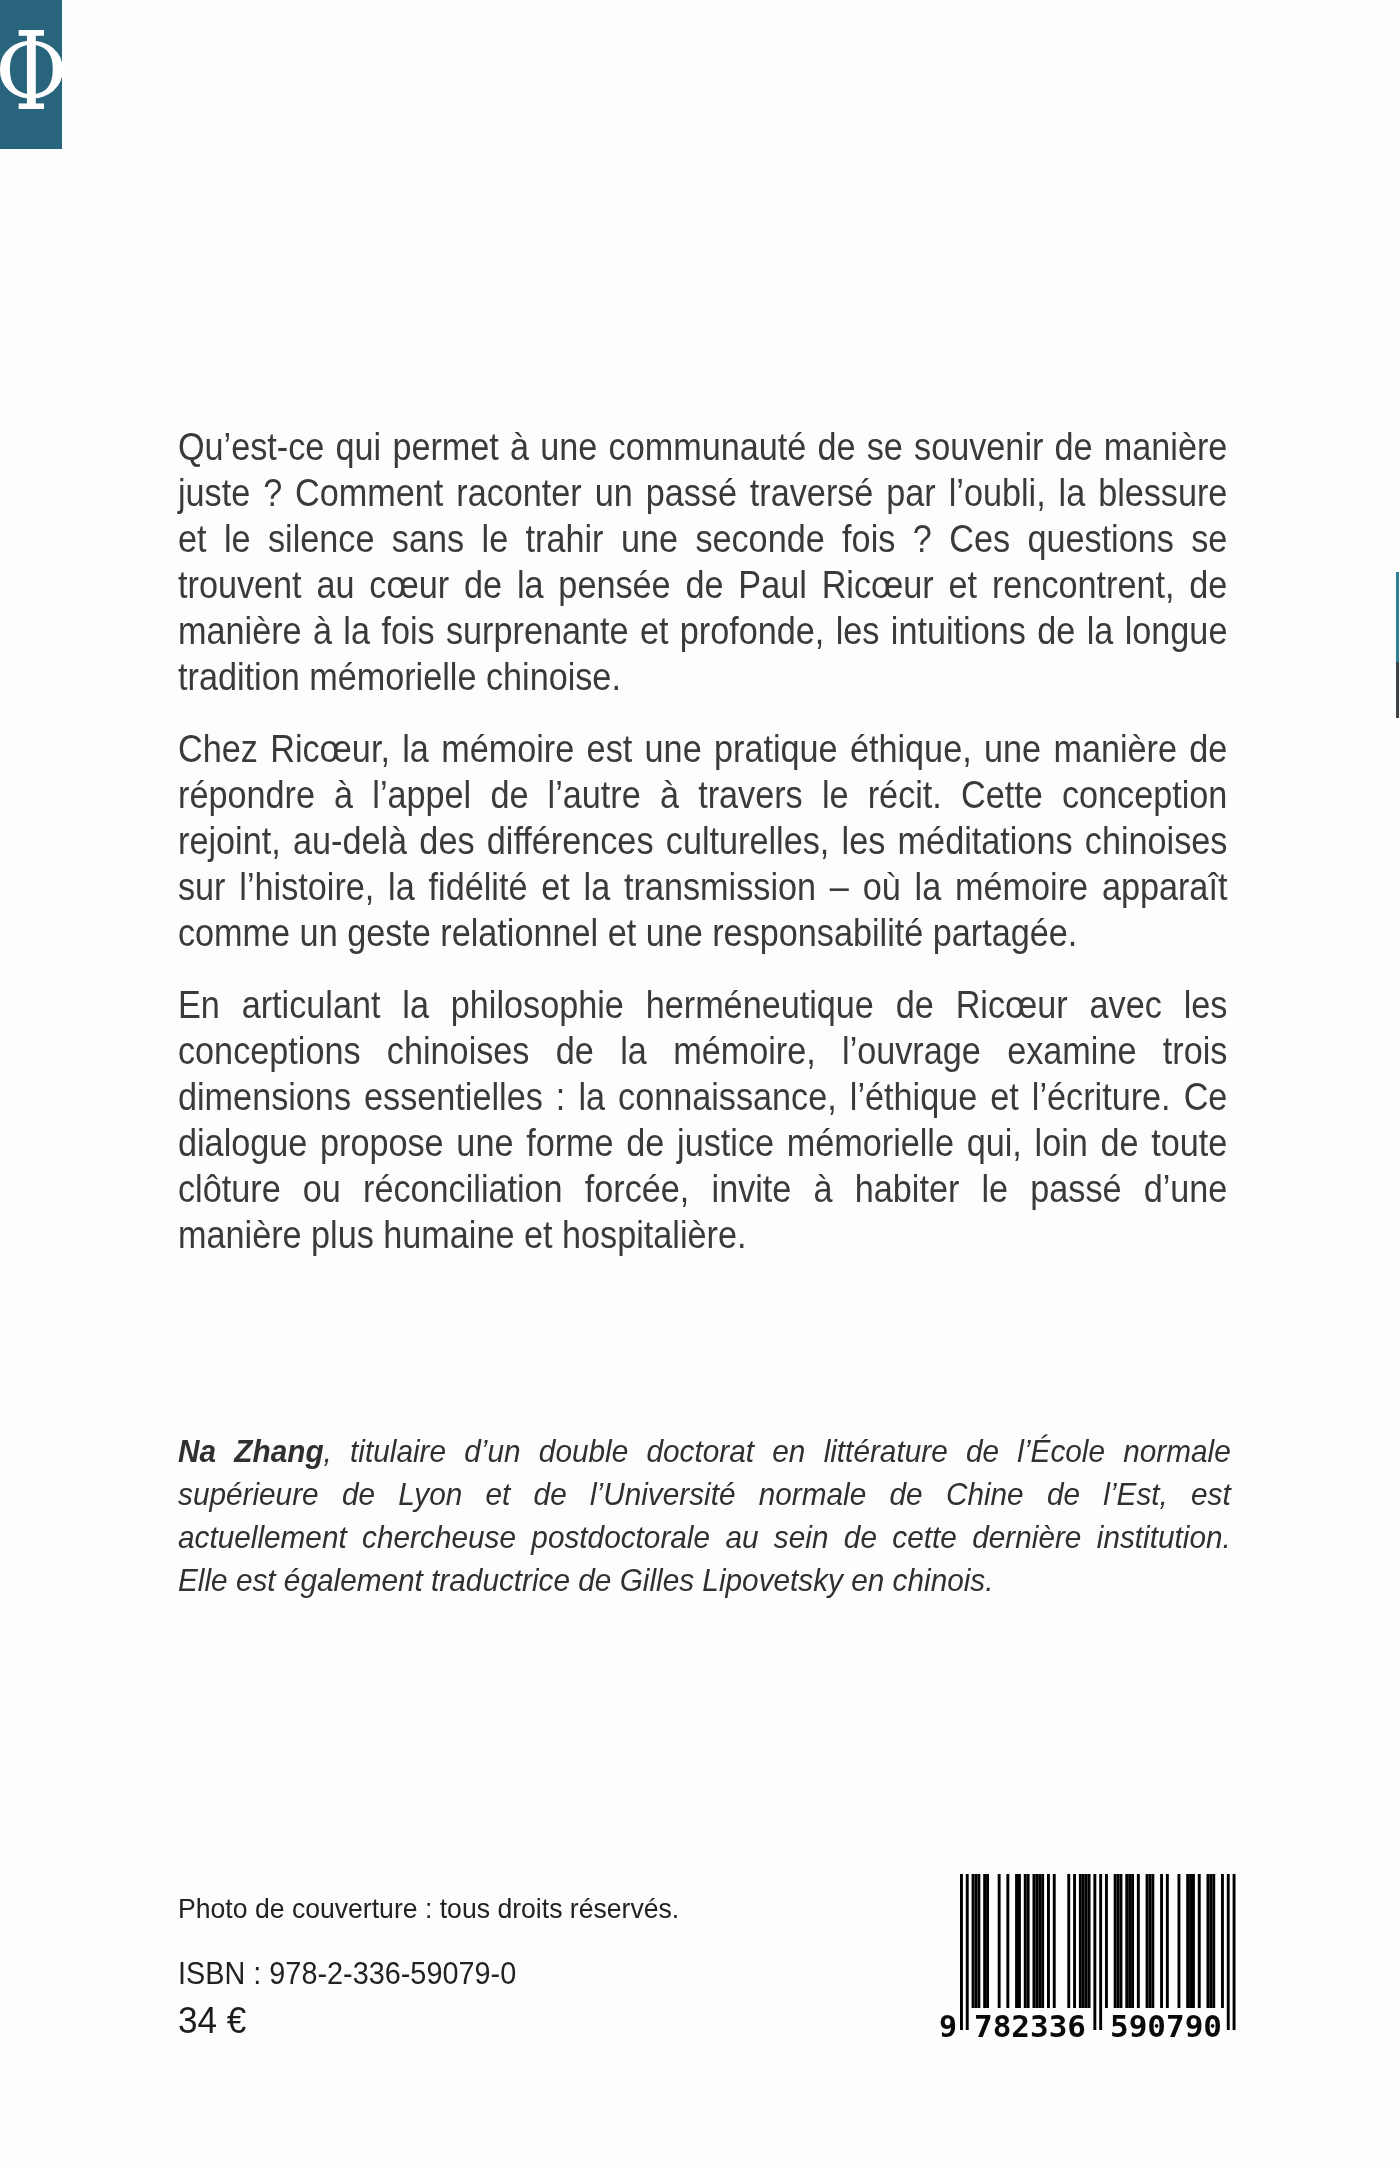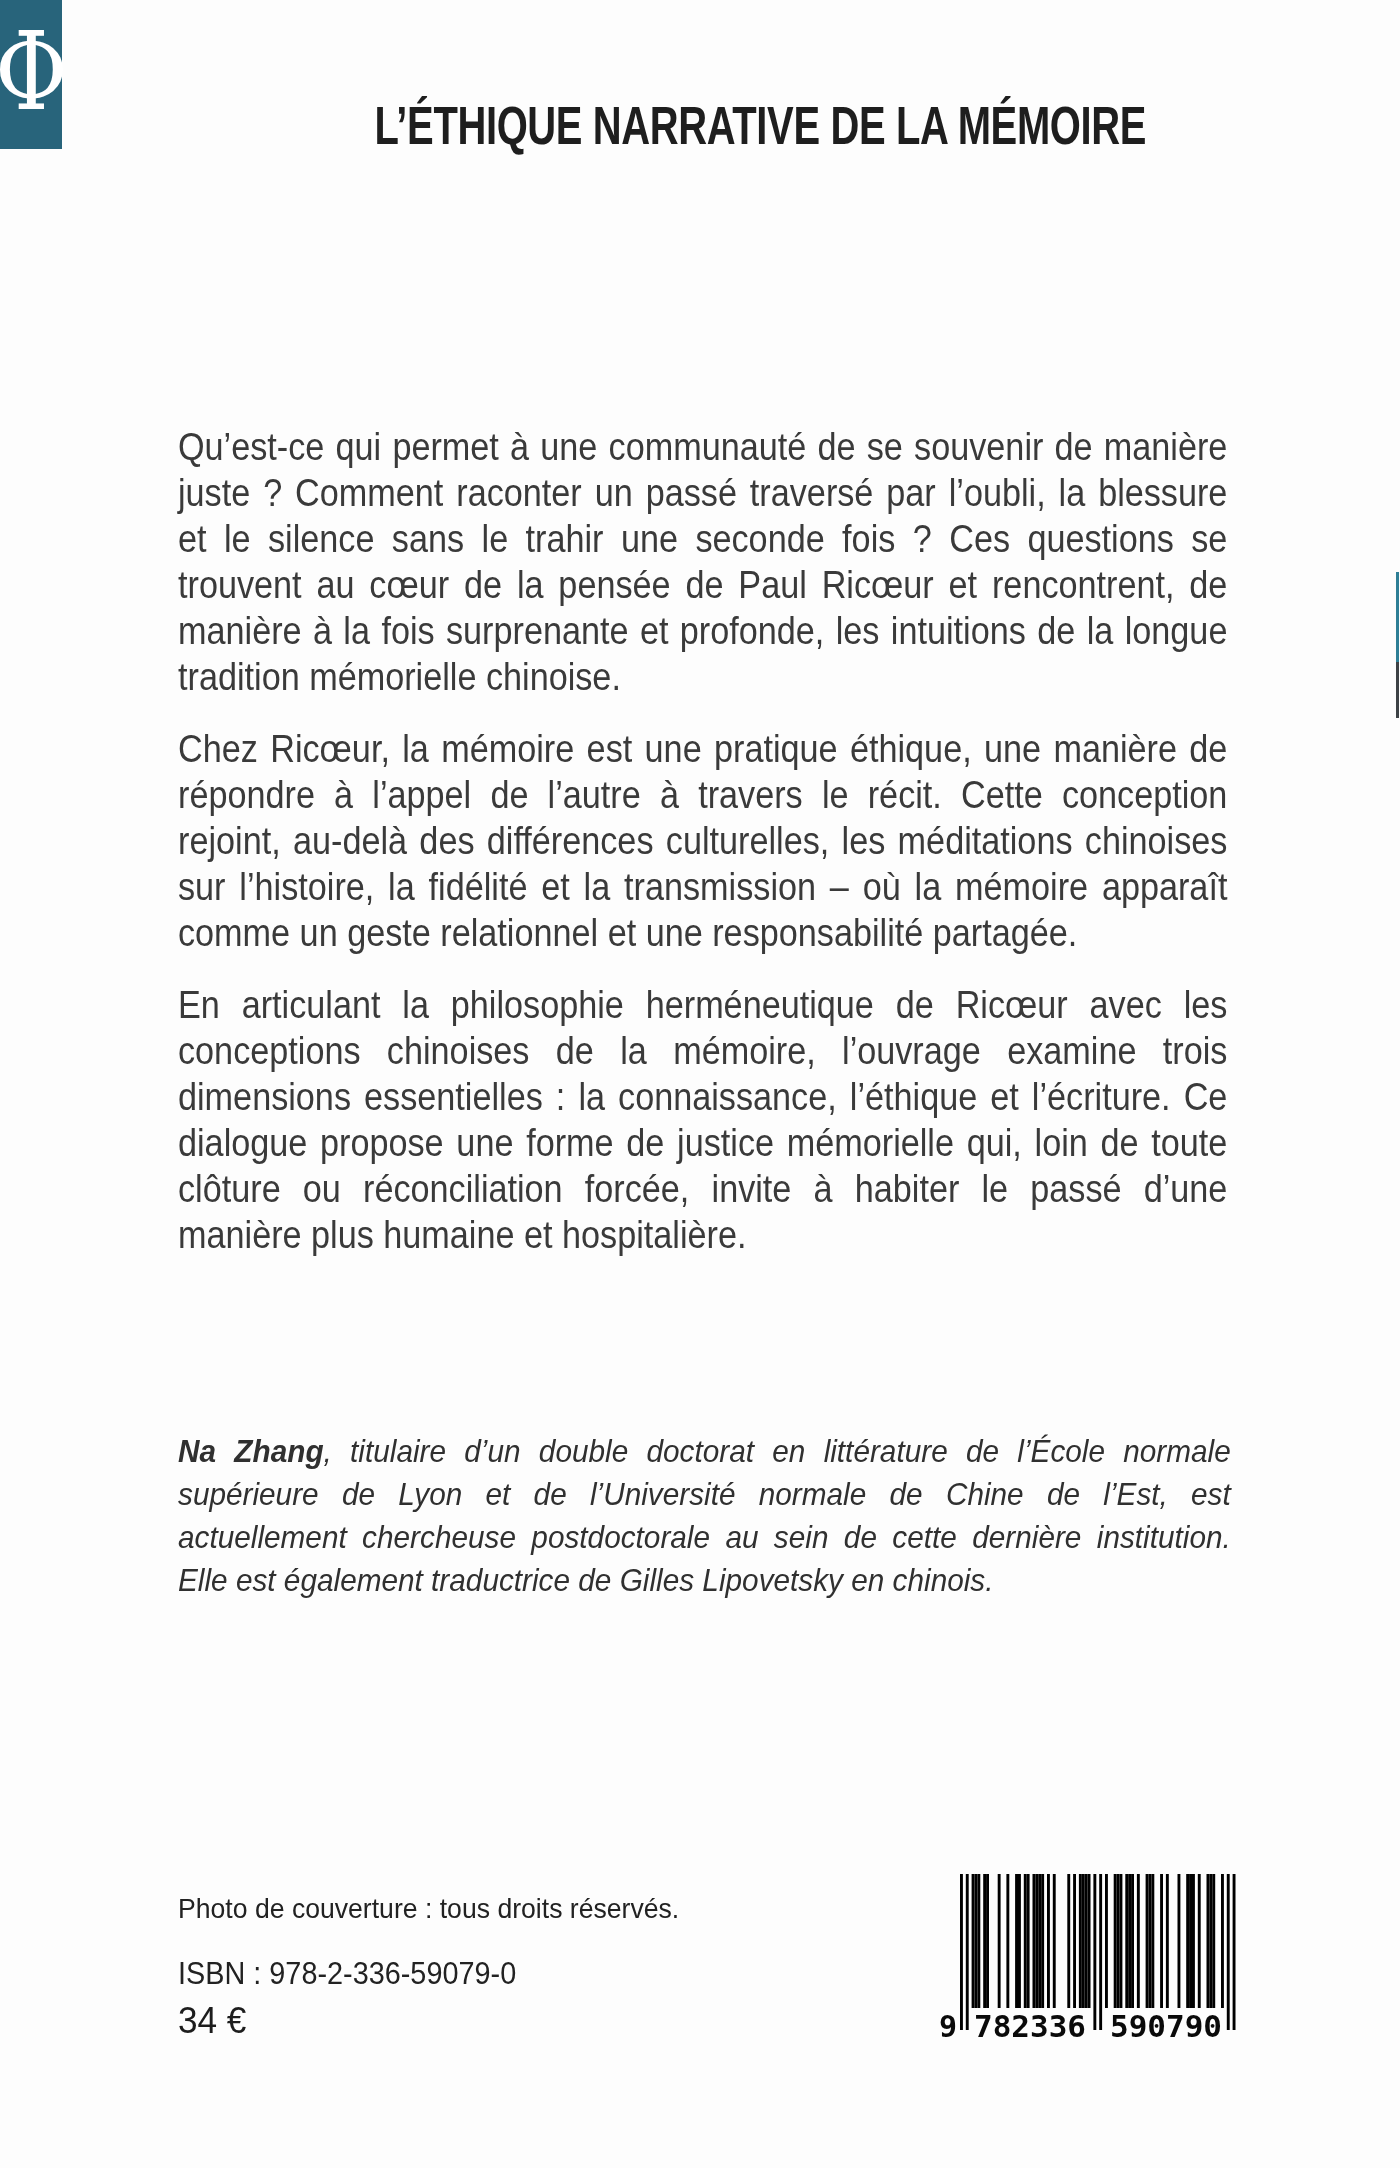--- a/index.html
+++ b/index.html
@@ -102,23 +102,20 @@
 </style>
 </head>
 <body>
 
 <div class="page">
 
   <div class="logo" id="logo-square" style="background: rgb(40, 100, 123);">
     <span class="phi" style="color: rgb(255, 255, 255);">Φ</span>
   </div>
 
-  <div class="title-wrap">
-    <span class="title">L’ÉTHIQUE NARRATIVE DE LA MÉMOIRE</span>
-  </div>
 
   <div class="synopsis">
     <p>Qu’est-ce qui permet à une communauté de se souvenir de manière juste ? Comment raconter un passé traversé par l’oubli, la blessure et le silence sans le trahir une seconde fois ? Ces questions se trouvent au cœur de la pensée de Paul Ricœur et rencontrent, de manière à la fois surprenante et profonde, les intuitions de la longue tradition mémorielle chinoise.</p>
     <p>Chez Ricœur, la mémoire est une pratique éthique, une manière de répondre à l’appel de l’autre à travers le récit. Cette conception rejoint, au-delà des différences culturelles, les méditations chinoises sur l’histoire, la fidélité et la transmission – où la mémoire apparaît comme un geste relationnel et une responsabilité partagée.</p>
     <p>En articulant la philosophie herméneutique de Ricœur avec les conceptions chinoises de la mémoire, l’ouvrage examine trois dimensions essentielles : la connaissance, l’éthique et l’écriture. Ce dialogue propose une forme de justice mémorielle qui, loin de toute clôture ou réconciliation forcée, invite à habiter le passé d’une manière plus humaine et hospitalière.</p>
   </div>
 
   <div class="bio">
     <span class="author">Na Zhang</span><span>, titulaire d’un double doctorat en littérature de l’École normale supérieure de Lyon et de l’Université normale de Chine de l’Est, est actuellement chercheuse postdoctorale au sein de cette dernière institution. Elle est également traductrice de Gilles Lipovetsky en chinois.</span>
   </div>

